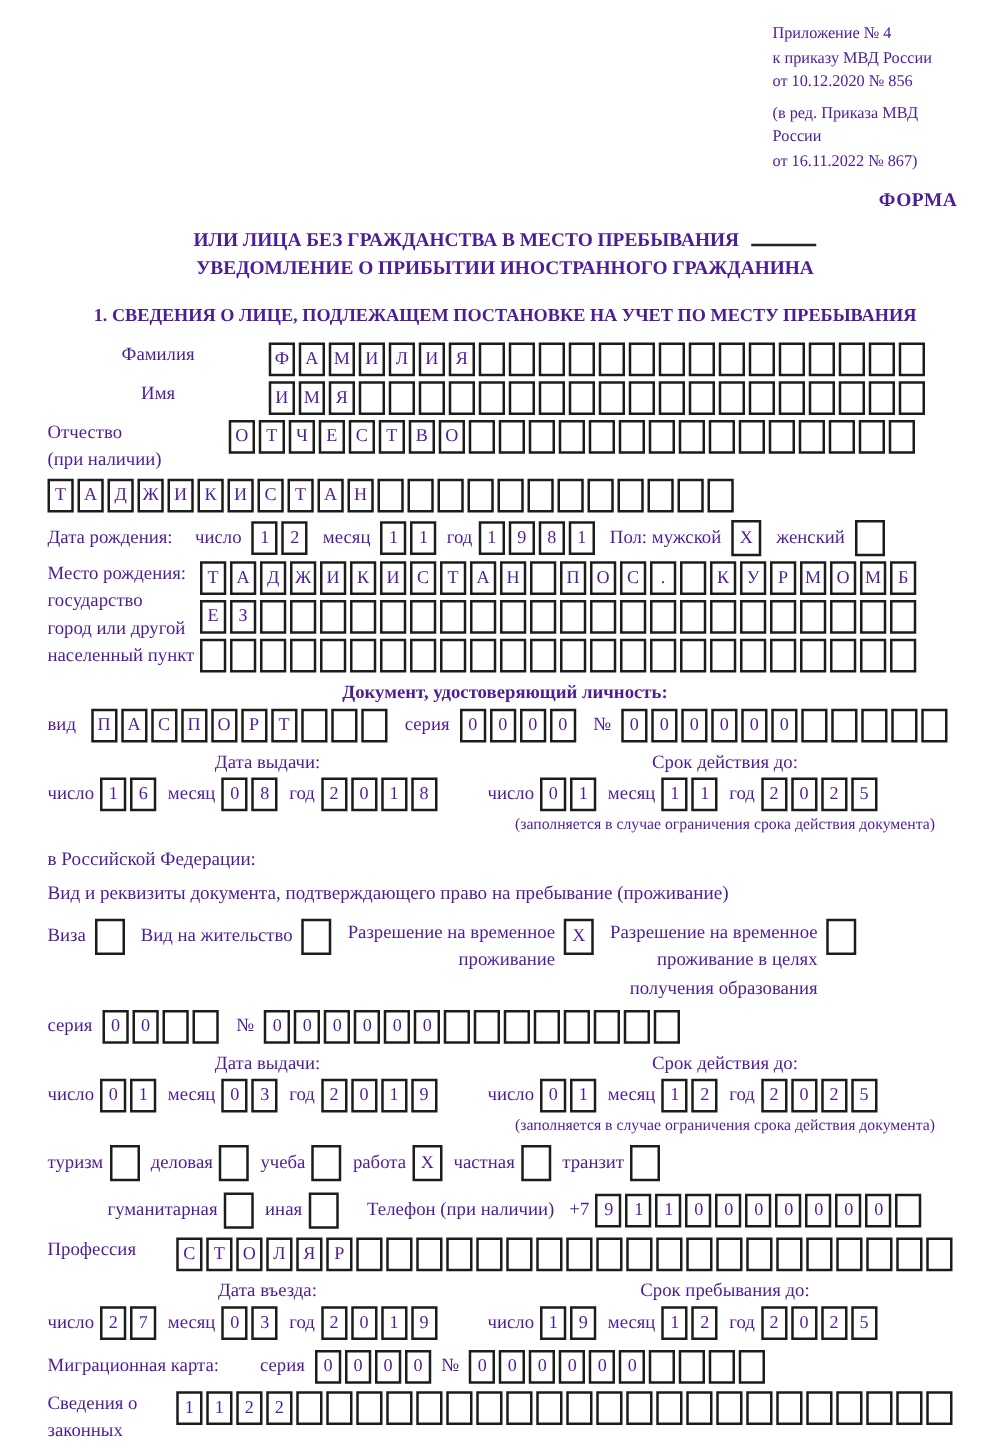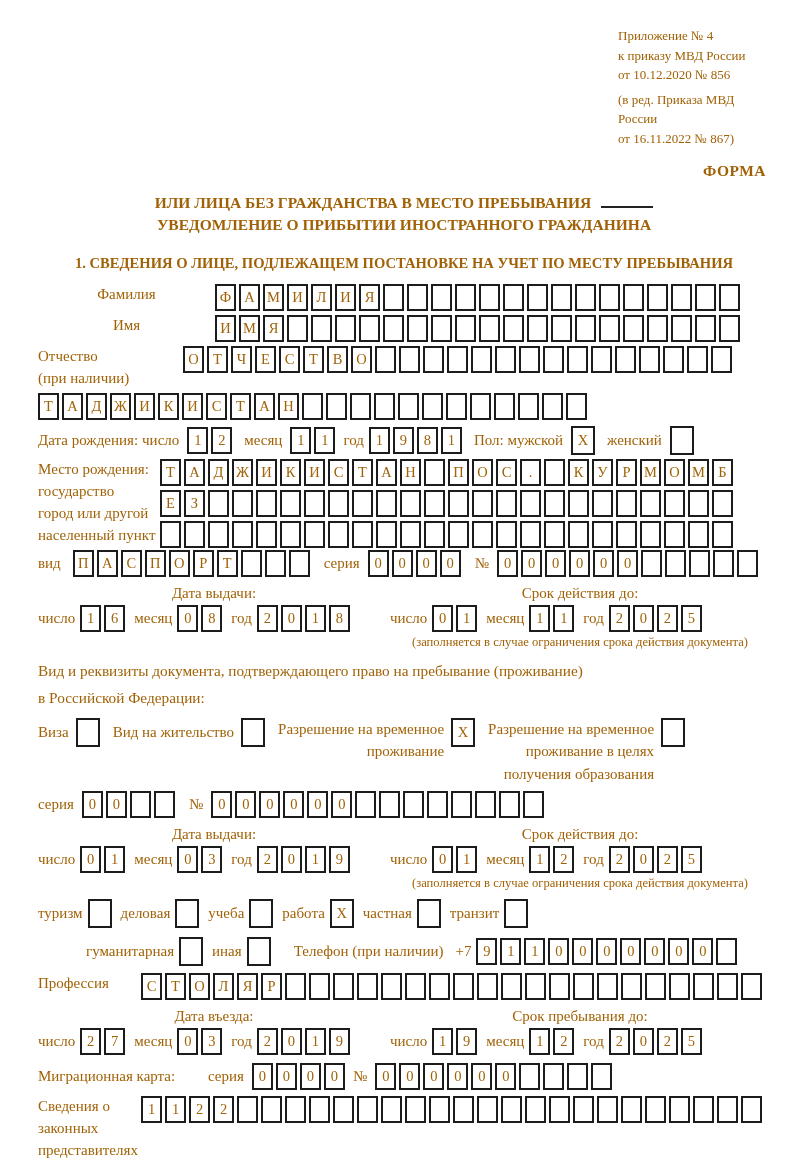--- a/index.html
+++ b/index.html
@@ -1,20 +1,20 @@
 <!DOCTYPE html>
 <html><head>
 <meta charset="utf-8">
 <style>
   * { box-sizing: border-box; }
   html,body { margin:0; padding:0; background:#fff; }
   .page {
-    width:800px; height:1163px; background:#fff; color:#a16207;
+    width:800px; height:1163px; background:#fff; color:#4c1d95;
     font-family:"Liberation Serif", serif; font-size:15px;
-    padding:26px 30px 0 38px; overflow:hidden; position:relative;
+    padding:16px 30px 0 38px; overflow:hidden; position:relative;
   }
   
   .annot { margin-left:580px; font-size:13px; line-height:1.5; }
   .annot .sub { margin-top:5px; }
   .forma { text-align:right; padding-right:4px; font-weight:bold; font-size:15.5px; margin-top:14px; letter-spacing:.5px; }
   
   .title { text-align:center; font-weight:bold; font-size:15.5px; margin-top:12px; line-height:1.45; }
   .blank { display:inline-block; width:52px; border-bottom:2px solid #222; height:14px; margin-left:10px; }
   .sec-head { text-align:center; font-weight:bold; font-size:14.6px; margin-top:18px; margin-bottom:12px; white-space:nowrap; }
   
@@ -25,21 +25,21 @@
   .stack { display:flex; flex-direction:column; gap:4px; }
   
   .cells { display:flex; gap:3px; flex-shrink:0; }
   .cell {
     width:21px; height:27px; border:2px solid #1c1c1c; background:#fff;
     display:flex; align-items:center; justify-content:center;
     font-size:14.5px; flex-shrink:0;
   }
   .cb .cell { width:24px; height:29px; }
   .gap8 { margin-left:8px; } .gap14 { margin-left:14px; } .gap20 { margin-left:20px; }
-  .mr5 { margin-right:5px; } .mr8 { margin-right:8px; } .mr12 { margin-right:12px; } .mr18 { margin-right:4px; }
+  .mr5 { margin-right:5px; } .mr8 { margin-right:8px; } .mr12 { margin-right:12px; } .mr18 { margin-right:18px; }
   
   .center-bold { text-align:center; font-weight:bold; font-size:15px; margin-top:8px; margin-bottom:4px; }
   
   .dgrid { display:flex; margin-top:8px; }
   .dcol-l { width:352px; flex-shrink:0; }
   .dcol-r { flex:1; }
   .dhead { text-align:center; font-size:15px; }
   .dline { display:flex; align-items:center; margin-top:3px; }
   .dline span.t { margin-right:5px; }
   .dline .cells { margin-right:9px; }
@@ -304,20 +304,21 @@
           <span class="cell"></span>
           <span class="cell"></span>
           <span class="cell"></span>
           <span class="cell"></span>
           <span class="cell"></span>
           <span class="cell"></span>
         </div>
     </div>
   </div>
 
+  <div class="center-bold">Документ, удостоверяющий личность:</div>
 
   <div class="irow" style="margin-top:2px;">
     <span class="mr12">вид</span>
     <span class="cells">
         <span class="cell">П</span>
         <span class="cell">А</span>
         <span class="cell">С</span>
         <span class="cell">П</span>
         <span class="cell">О</span>
         <span class="cell">Р</span>
@@ -391,22 +392,22 @@
             <span class="cell">0</span>
             <span class="cell">2</span>
             <span class="cell">5</span>
           </span>
       </div>
       <div class="dnote">(заполняется в случае ограничения срока действия документа)</div>
     </div>
   </div>
 
   <div class="para">
+    <div>в Российской Федерации:</div>
     <div>Вид и реквизиты документа, подтверждающего право на пребывание (проживание)</div>
-    <div>в Российской Федерации:</div>
   </div>
 
   <div class="visa-row">
     <div class="vitem">
       <span class="vl single">Виза</span>
       <span class="cells cb">
           <span class="cell"></span>
         </span>
     </div>
     <div class="vitem">

